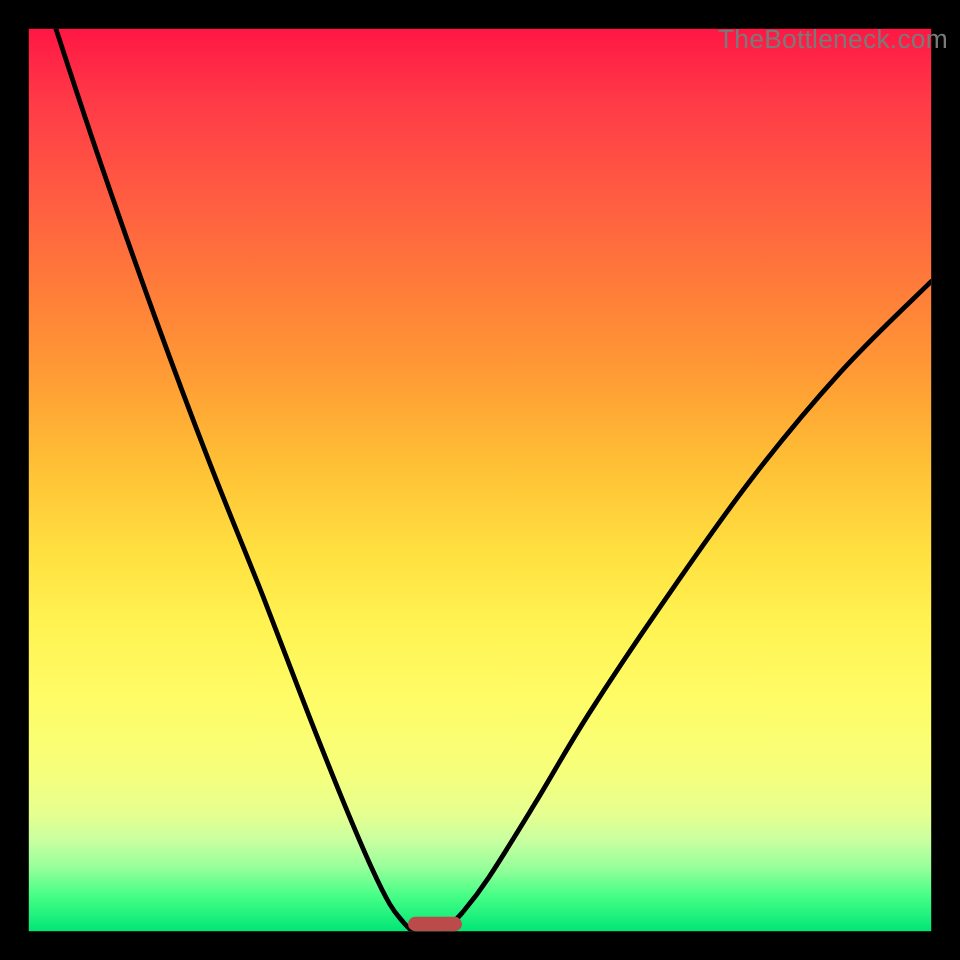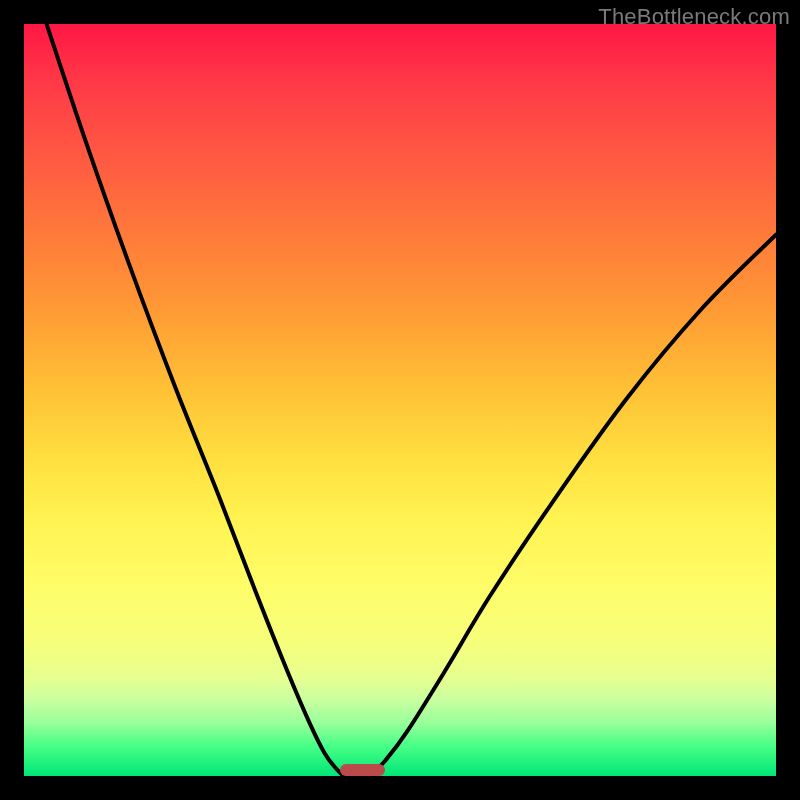--- a/index.html
+++ b/index.html
@@ -38,21 +38,21 @@
       #f7ff7a 82%,
       #e6ff90 87%,
       #c8ffa0 90%,
       #96ff9a 93%,
       #48ff86 96%,
       #00e676 100%
     );
   }
   .watermark {
     position: absolute;
-    top: 4px;
+    top: 20px;
     right: 10px;
     color: #7a7a7a;
     font-size: 22px;
     letter-spacing: 0.2px;
     font-weight: 500;
     z-index: 10;
   }
   svg {
     position: absolute;
     left: 0;

